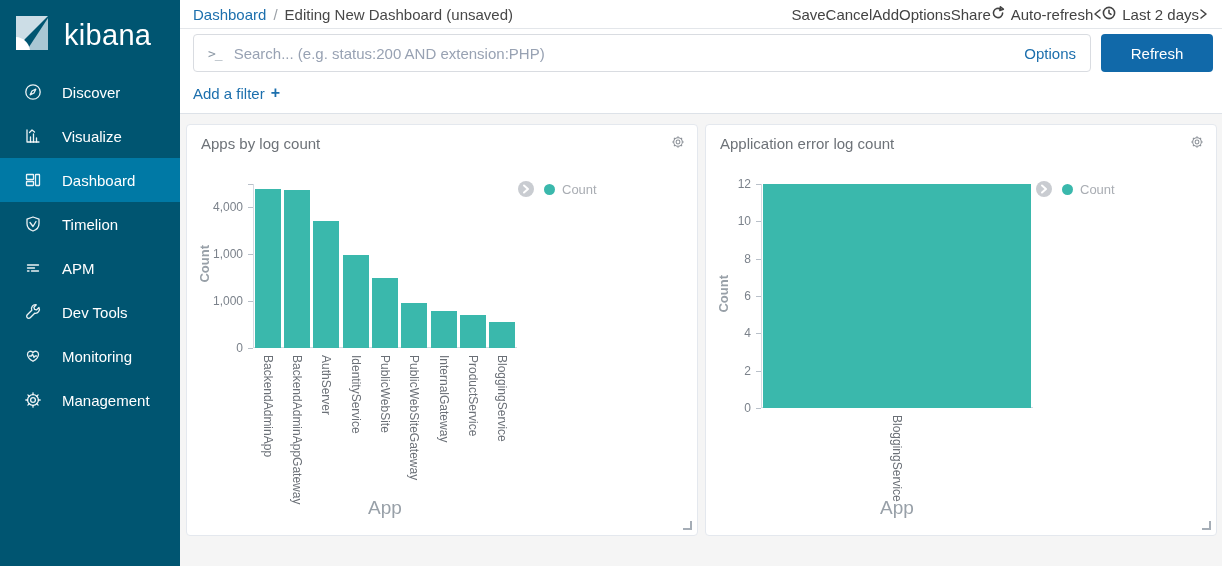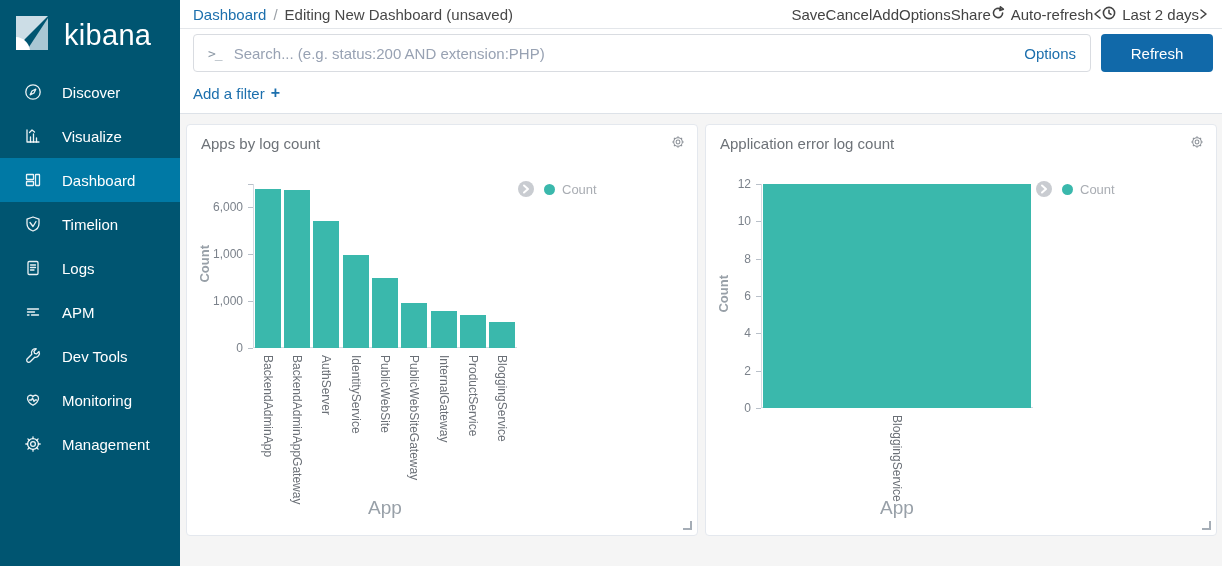--- a/index.html
+++ b/index.html
@@ -127,31 +127,20 @@
         <svg width="20" height="20" viewBox="0 0 20 20">
             <path d="M10 3 L16 5.2 V9.8 C16 13.2 13.6 15.8 10 17 C6.4 15.8 4 13.2 4 9.8 V5.2 Z"></path>
             <path d="M7 8.5 L10 12.5 L13 7.5"></path>
           </svg>
       </span>
       <span>Timelion</span>
     </div>
 
 
 
-    <div class="nav-item">
-      <span class="nav-icon">
-        <svg width="20" height="20" viewBox="0 0 20 20">
-            <rect x="5" y="3.5" width="10" height="13" rx="1.2"></rect>
-            <path d="M7.5 7 h5"></path>
-            <path d="M7.5 9.5 h5"></path>
-            <path d="M7.5 12 h3.5"></path>
-          </svg>
-      </span>
-      <span>Logs</span>
-    </div>
 
     <div class="nav-item">
       <span class="nav-icon">
         <svg width="20" height="20" viewBox="0 0 20 20">
             <path d="M4.5 7 h11"></path>
             <path d="M4.5 10 h7"></path>
             <path d="M8.5 13 h7"></path>
             <path d="M4.5 13 h1.5"></path>
           </svg>
       </span>
@@ -273,21 +262,21 @@
             </svg>
         </div>
         <div class="chart-layer">
             <div class="plot" style="left: 66px; top: 59px; width: 264px; height: 164px;"></div>
             <div class="ytick" style="left: 0px; width: 56px; text-align: right; top: 216px;">0</div>
             <div class="tickmark" style="left: 61px; top: 223px;"></div>
             <div class="ytick" style="left: 0px; width: 56px; text-align: right; top: 169.143px;">1,000</div>
             <div class="tickmark" style="left: 61px; top: 176.143px;"></div>
             <div class="ytick" style="left: 0px; width: 56px; text-align: right; top: 122.286px;">1,000</div>
             <div class="tickmark" style="left: 61px; top: 129.286px;"></div>
-            <div class="ytick" style="left: 0px; width: 56px; text-align: right; top: 75.4286px;">6,000</div>
+            <div class="ytick" style="left: 0px; width: 56px; text-align: right; top: 75.4286px;">4,000</div>
             <div class="tickmark" style="left: 61px; top: 82.4286px;"></div>
             <div class="tickmark" style="left: 61px; top: 59px;"></div>
             <div class="bar" title="BackendAdminApp: 3400" style="left: 67.6133px; width: 26.1067px; top: 64px; height: 159px;"></div>
             <div class="bar" title="BackendAdminAppGateway: 3380" style="left: 96.9467px; width: 26.1067px; top: 65px; height: 158px;"></div>
             <div class="bar" title="AuthServer: 2700" style="left: 126.28px; width: 26.1067px; top: 96px; height: 127px;"></div>
             <div class="bar" title="IdentityService: 1980" style="left: 155.613px; width: 26.1067px; top: 130px; height: 93px;"></div>
             <div class="bar" title="PublicWebSite: 1500" style="left: 184.947px; width: 26.1067px; top: 153px; height: 70px;"></div>
             <div class="bar" title="PublicWebSiteGateway: 950" style="left: 214.28px; width: 26.1067px; top: 178px; height: 45px;"></div>
             <div class="bar" title="InternalGateway: 790" style="left: 243.613px; width: 26.1067px; top: 186px; height: 37px;"></div>
             <div class="bar" title="ProductService: 700" style="left: 272.947px; width: 26.1067px; top: 190px; height: 33px;"></div>

